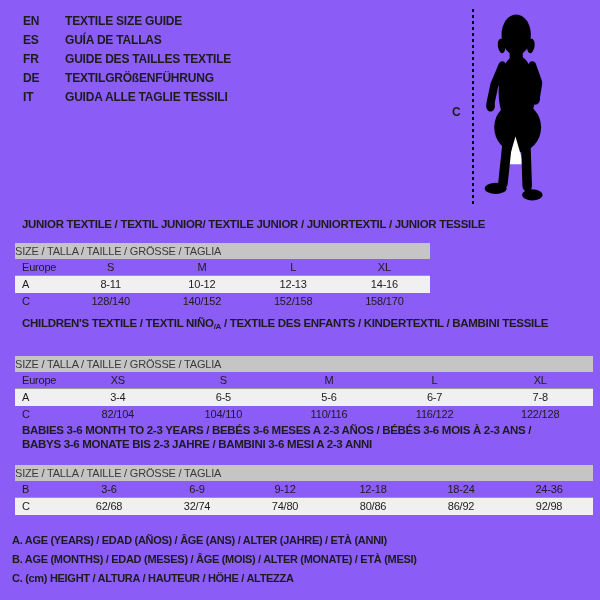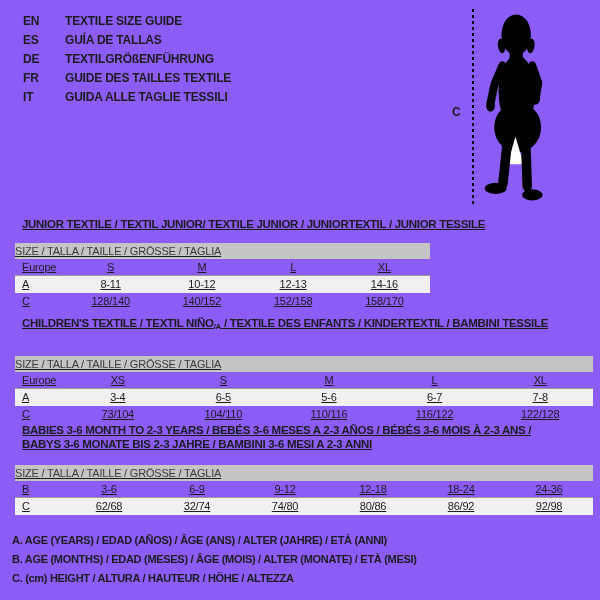--- a/index.html
+++ b/index.html
@@ -13,21 +13,21 @@
   .lang-row{line-height:19px;font-size:12px;font-weight:700;letter-spacing:-0.2px;}
   .lang-code{display:inline-block;width:42px;}
   
   #measure-line{
     position:absolute;left:472px;top:9px;width:2px;height:197px;
     background:repeating-linear-gradient(to bottom,#000 0 3px,transparent 3px 6px);
   }
   #measure-label{position:absolute;left:452px;top:105px;font-size:12px;font-weight:700;}
   #baby-svg{position:absolute;left:481px;top:7px;}
   
-  .sec{position:absolute;left:0;width:600px;text-decoration:underline;}
+  .sec{position:absolute;left:0;width:600px;}
   .sec-title{
     margin-left:22px;font-weight:700;font-size:11.5px;line-height:14px;
     letter-spacing:-0.3px;white-space:nowrap;
   }
   .t-sub{font-size:8px;vertical-align:-2px;}
   .table{margin-left:15px;}
   .w-junior{width:415px;}
   .w-full{width:578px;}
   .thead{
     height:16px;line-height:16px;background:var(--header-bar,#c5c5c5);
@@ -49,24 +49,24 @@
 <div id="page">
 
   <div id="lang-block">
     <div class="lang-row">
       <span class="lang-code">EN</span><span class="lang-label">TEXTILE SIZE GUIDE</span>
     </div>
     <div class="lang-row">
       <span class="lang-code">ES</span><span class="lang-label">GUÍA DE TALLAS</span>
     </div>
     <div class="lang-row">
-      <span class="lang-code">DE</span><span class="lang-label">TEXTILGRÖßENFÜHRUNG</span>
+      <span class="lang-code">FR</span><span class="lang-label">GUIDE DES TAILLES TEXTILE</span>
     </div>
     <div class="lang-row">
-      <span class="lang-code">FR</span><span class="lang-label">GUIDE DES TAILLES TEXTILE</span>
+      <span class="lang-code">DE</span><span class="lang-label">TEXTILGRÖßENFÜHRUNG</span>
     </div>
     <div class="lang-row">
       <span class="lang-code">IT</span><span class="lang-label">GUIDA ALLE TAGLIE TESSILI</span>
     </div>
   </div>
 
   <div id="measure-line"></div>
   <div id="measure-label">C</div>
   <svg id="baby-svg" width="88" height="199" viewBox="0 0 120 215" preserveAspectRatio="none">
     <g fill="#000" stroke="none">
@@ -141,21 +141,21 @@
           <div class="trow shaded">
             <div class="tcell first">A</div>
             <div class="tcell">3-4</div>
             <div class="tcell">6-5</div>
             <div class="tcell">5-6</div>
             <div class="tcell">6-7</div>
             <div class="tcell">7-8</div>
           </div>
           <div class="trow">
             <div class="tcell first">C</div>
-            <div class="tcell">73/104</div>
+            <div class="tcell">82/104</div>
             <div class="tcell">104/110</div>
             <div class="tcell">110/116</div>
             <div class="tcell">116/122</div>
             <div class="tcell">122/128</div>
           </div>
         </div>
     </div>
   </div>
 
   <div class="sec" style="top:423px">

